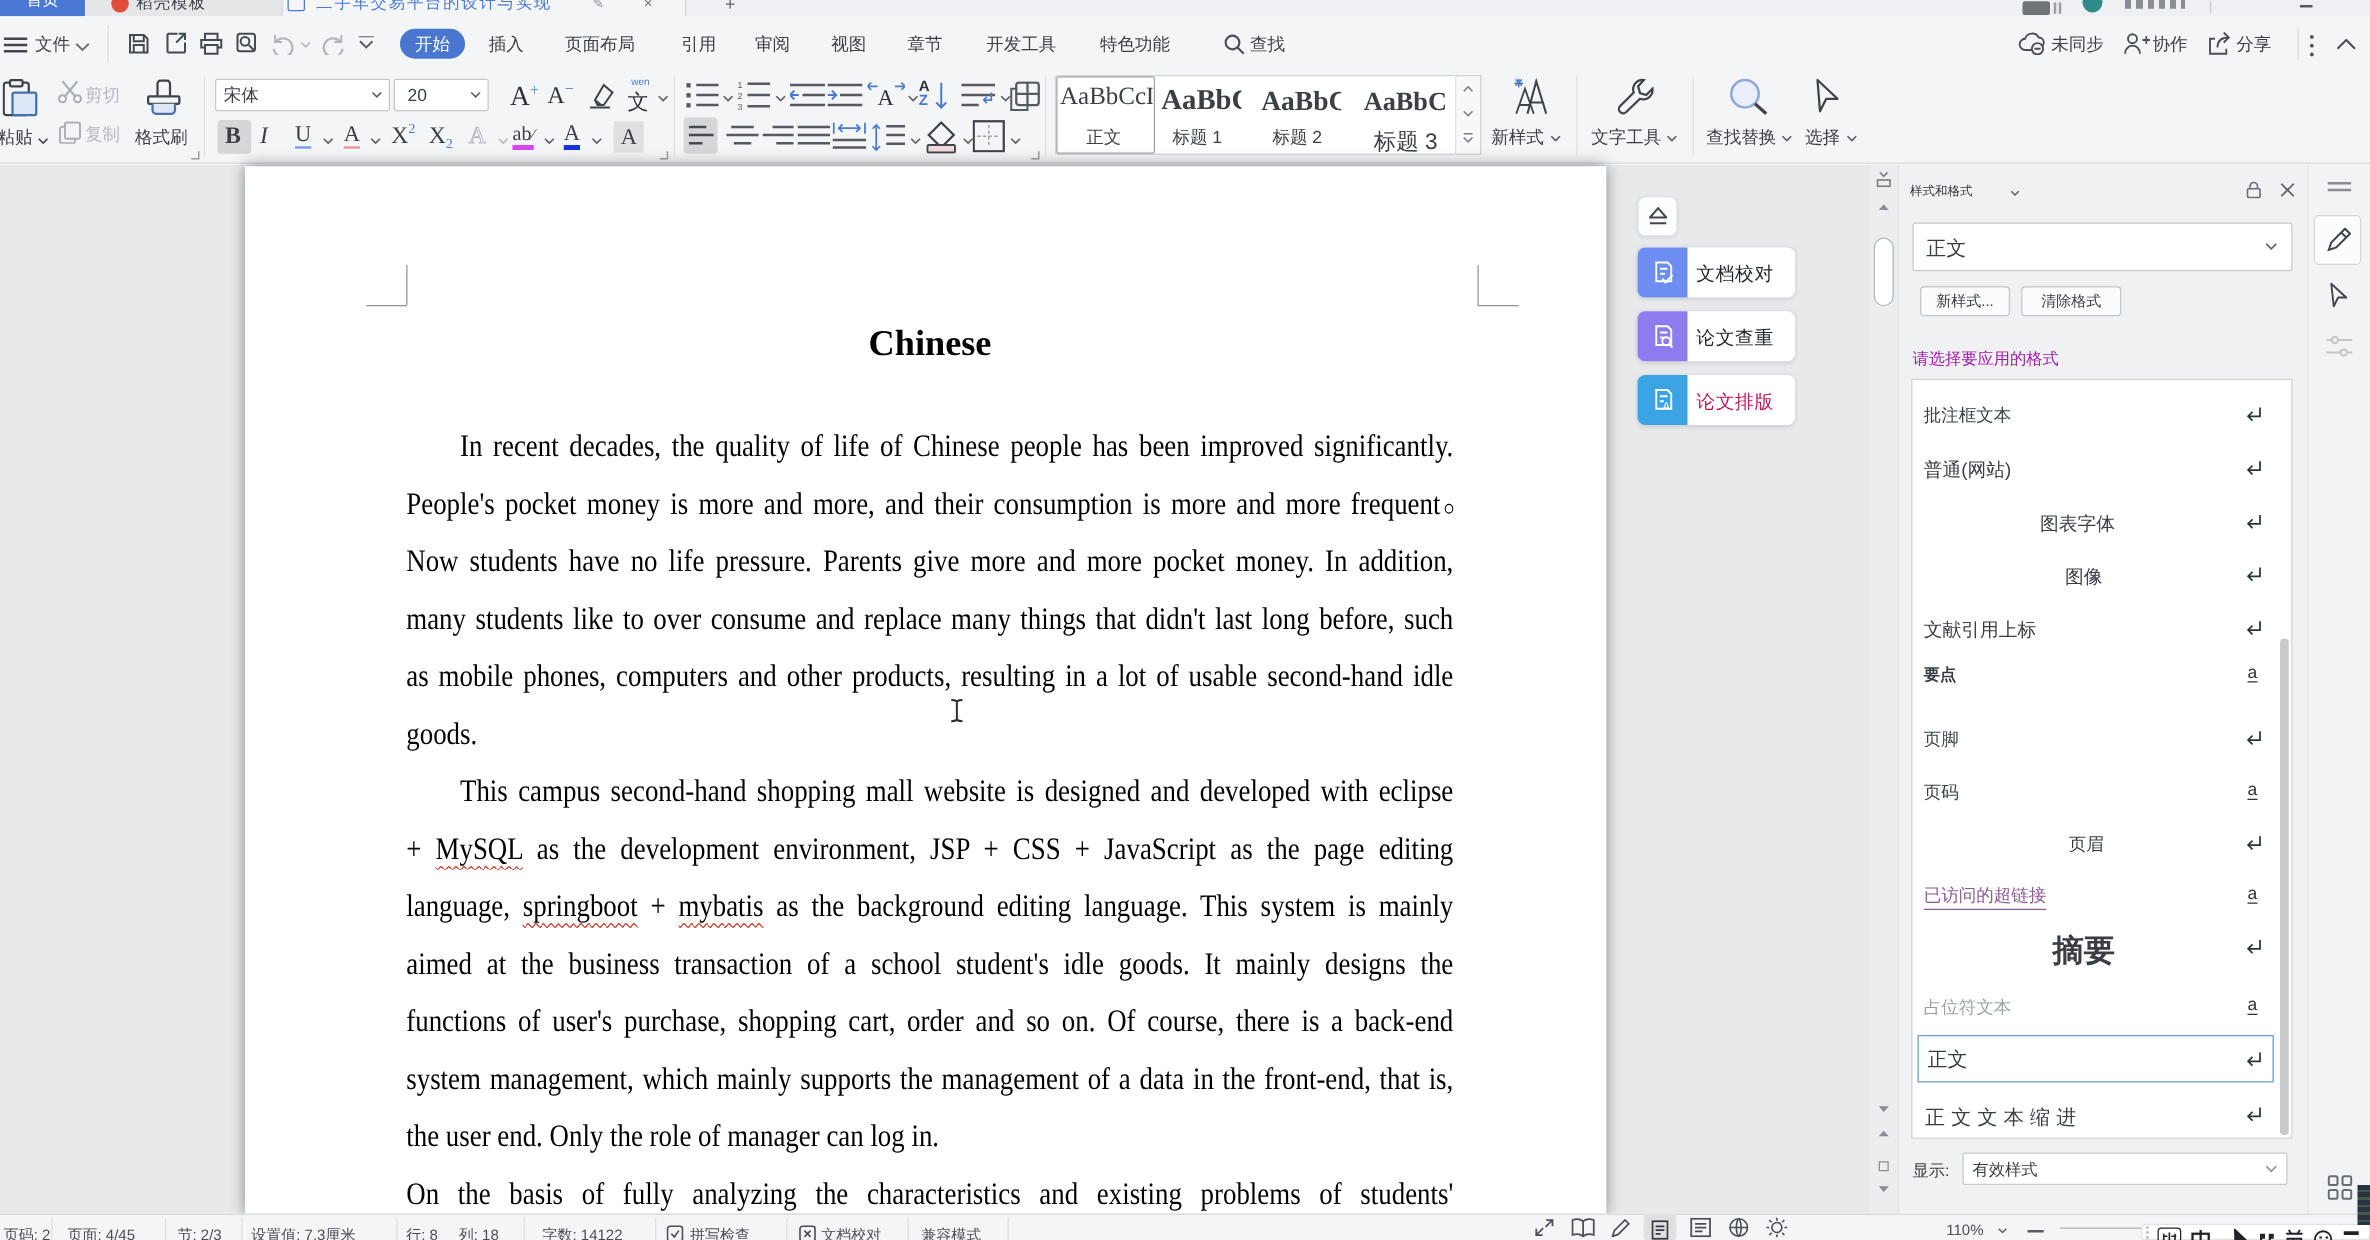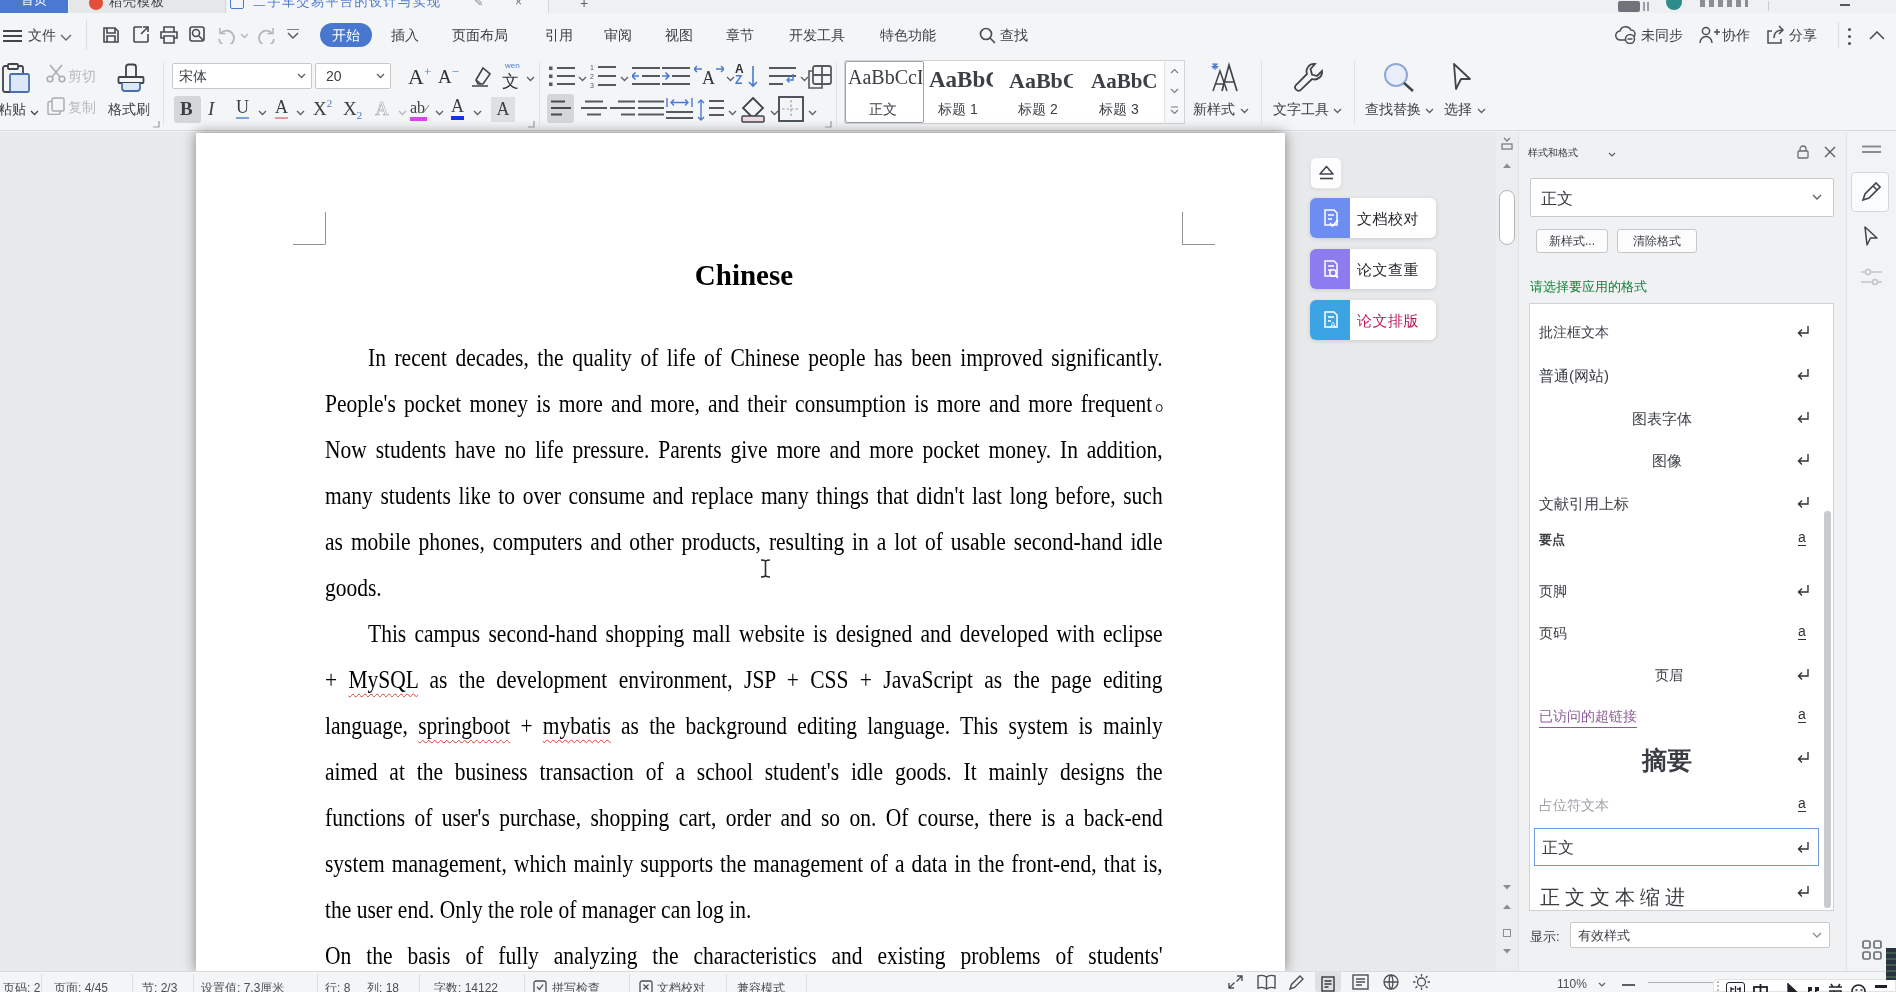--- a/index.html
+++ b/index.html
@@ -319,21 +319,21 @@
 
  <div class="abs" style="left:844px;top:60px;width:341px;height:64px;background:#fff;border:1px solid #d2d3d5;border-radius:2px"></div>
  <div class="abs" style="left:845px;top:61px;width:79px;height:62px;background:#fff;border:1px solid #9fa3a9;border-radius:2px"></div>
  <div class="abs" style="left:848px;top:66px;font-family:'Liberation Serif',serif;font-size:20px;white-space:nowrap;width:74px;overflow:hidden">AaBbCcD</div>
  <div class="abs" style="left:869px;top:101px;font-size:14px">正文</div>
  <div class="abs" style="left:929px;top:67px;font-family:'Liberation Serif',serif;font-size:23px;font-weight:bold;white-space:nowrap;width:64px;overflow:hidden">AaBbC(</div>
  <div class="abs" style="left:938px;top:101px;font-size:14px">标题 1</div>
  <div class="abs" style="left:1009px;top:68px;font-family:'Liberation Serif',serif;font-size:22px;font-weight:bold;white-space:nowrap;width:64px;overflow:hidden">AaBbC</div>
  <div class="abs" style="left:1018px;top:101px;font-size:14px">标题 2</div>
  <div class="abs" style="left:1091px;top:69px;font-family:'Liberation Serif',serif;font-size:21px;font-weight:bold;white-space:nowrap;width:66px;overflow:hidden">AaBbCc</div>
- <div class="abs" style="left:1099px;top:101px;font-size:14px">标题 3</div>
+ <div class="abs" style="left:1099px;top:101px;font-size:18px">标题 3</div>
  <div class="abs" style="left:1164px;top:60px;width:21px;height:64px;background:#f7f8f9;border:1px solid #d2d3d5;border-left:1px solid #e0e1e3"></div>
  <svg class="abs" style="left:1170px;top:68px" width="9" height="6">
       <path d="M1 5l3.5-3.5L8 5" stroke="#7a7e84" stroke-width="1.2" fill="none"></path>
     </svg>
  <svg class="abs" style="left:1170px;top:88px" width="9" height="6">
       <path d="M1 1l3.5 3.5L8 1" stroke="#7a7e84" stroke-width="1.2" fill="none"></path>
     </svg>
  <svg class="abs" style="left:1170px;top:106px" width="9" height="9">
       <path d="M1 1h7M1 4l3.5 3.5L8 4" stroke="#7a7e84" stroke-width="1.2" fill="none"></path>
     </svg>
@@ -474,37 +474,37 @@
  <svg class="abs" style="left:1824px;top:146px" width="12" height="12">
       <path d="M1 1l10 10M11 1L1 11" stroke="#5a5e64" stroke-width="1.4"></path>
     </svg>
  <div class="abs" style="left:1530px;top:178px;width:304px;height:39px;background:#fff;border:1px solid #c8c9cb;border-radius:2px"></div>
  <div class="abs" style="left:1541px;top:189px;font-size:16px">正文</div>
  <svg class="abs" style="left:1812px;top:194px" width="10" height="7">
       <path d="M1 1l4 4 4-4" stroke="#5a5e64" stroke-width="1.3" fill="none"></path>
     </svg>
  <div class="abs" style="left:1536px;top:229px;width:72px;height:24px;background:#fcfcfd;border:1px solid #c5c6c8;border-radius:3px;font-size:12px;text-align:center;line-height:22px">新样式...</div>
  <div class="abs" style="left:1617px;top:229px;width:80px;height:24px;background:#fcfcfd;border:1px solid #c5c6c8;border-radius:3px;font-size:12px;text-align:center;line-height:22px">清除格式</div>
- <div class="abs" style="left:1530px;top:278px;font-size:13px;color:#15803d">请选择要应用的格式</div>
+ <div class="abs" style="left:1530px;top:278px;font-size:13px;color:#a21caf">请选择要应用的格式</div>
  <div class="abs" style="left:1529px;top:303px;width:305px;height:608px;background:#fff;border:1px solid #d0d1d3"></div>
  <div class="abs" style="left:1539px;top:324px;font-size:14px">批注框文本</div>
  <div class="abs" style="left:1539px;top:367px;font-size:15px">普通(网站)</div>
  <div class="abs" style="left:1632px;top:410px;font-size:15px">图表字体</div>
  <div class="abs" style="left:1652px;top:452px;font-size:15px">图像</div>
  <div class="abs" style="left:1539px;top:495px;font-size:15px">文献引用上标</div>
  <div class="abs" style="left:1539px;top:531px;font-size:13px;font-weight:bold">要点</div>
  <div class="abs" style="left:1539px;top:583px;font-size:14px">页脚</div>
  <div class="abs" style="left:1539px;top:625px;font-size:14px">页码</div>
  <div class="abs" style="left:1655px;top:667px;font-size:14px">页眉</div>
  <div class="abs" style="left:1539px;top:708px;font-size:14px;color:#8d5a96;border-bottom:1px solid #8d5a96;padding-bottom:1px">已访问的超链接</div>
  <div class="abs" style="left:1642px;top:744px;font-size:25px;font-weight:bold">摘要</div>
  <div class="abs" style="left:1539px;top:797px;font-size:14px;color:#9da1a7">占位符文本</div>
  <div class="abs" style="left:1534px;top:828px;width:285px;height:38px;border:1px solid #6d9bd6"></div>
  <div class="abs" style="left:1542px;top:838px;font-size:16px">正文</div>
- <div class="abs" style="left:1540px;top:884px;font-size:20px;letter-spacing:5px">正文文本缩进</div>
+ <div class="abs" style="left:1540px;top:884px;font-size:16px;letter-spacing:5px">正文文本缩进</div>
  <div class="abs" style="left:1824px;top:511px;width:7px;height:397px;background:#c9cacc;border-radius:3px"></div>
  <svg class="abs" style="left:1795px;top:325px" width="15" height="13">
       <path d="M13 1v7H4M7 4.5L3.5 8l3.5 3.5" stroke="#2e3338" stroke-width="1.4" fill="none"></path>
     </svg>
  <svg class="abs" style="left:1795px;top:368px" width="15" height="13">
       <path d="M13 1v7H4M7 4.5L3.5 8l3.5 3.5" stroke="#2e3338" stroke-width="1.4" fill="none"></path>
     </svg>
  <svg class="abs" style="left:1795px;top:411px" width="15" height="13">
       <path d="M13 1v7H4M7 4.5L3.5 8l3.5 3.5" stroke="#2e3338" stroke-width="1.4" fill="none"></path>
     </svg>

